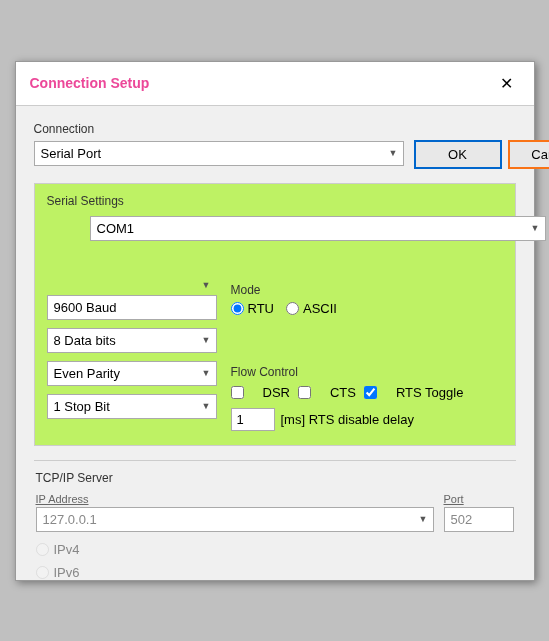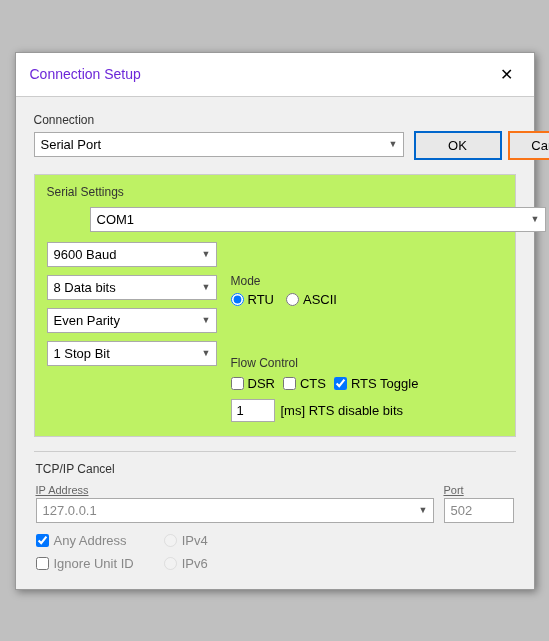--- a/index.html
+++ b/index.html
@@ -23,34 +23,34 @@
     .title-bar {
       background: #ffffff;
       border-bottom: 1px solid #ccc;
       padding: 10px 14px;
       display: flex;
       justify-content: space-between;
       align-items: center;
     }
     .title-bar-text {
       font-size: 14px;
-      font-weight: 400;
-      color: #6d28d9;
+      font-weight: 700;
+      color: #ec4899;
     }
     .close-btn {
       background: none;
       border: none;
       font-size: 16px;
       cursor: pointer;
       color: #000;
       padding: 2px 6px;
     }
 
     .content {
-      padding: 16px 18px 18px 18px;
+      padding: 16px 18px 0 18px;
     }
 
     .section-label {
       font-size: 12px;
       color: #333;
       margin-bottom: 5px;
     }
 
     select {
       background: #fff;
@@ -75,21 +75,21 @@
       transform: translateY(-50%);
       pointer-events: none;
       color: #555;
     }
     .select-wrapper select {
       padding-right: 22px;
     }
 
     .connection-select { width: 370px; }
     .serial-port-select { width: 390px; }
-    .baud-select { width: 170px; }
+    .baud-select { width: 170px; margin-top: 44px; }
     .databits-select { width: 170px; }
     .parity-select { width: 170px; }
     .stopbit-select { width: 170px; }
 
     .btn {
       border: 2px solid #f97316;
       background: #e8e8e8;
       padding: 5px 0;
       cursor: pointer;
       font-size: 13px;
@@ -169,21 +169,21 @@
       color: #333;
     }
     .check-row {
       display: flex;
       align-items: center;
       gap: 8px;
     }
     .check-item {
       display: flex;
       align-items: center;
-      gap: 4px;
+      gap: 19px;
       cursor: pointer;
     }
     .rts-delay-row {
       display: flex;
       align-items: center;
       gap: 6px;
       margin-top: 2px;
     }
     .rts-input {
       width: 44px;
@@ -356,58 +356,48 @@
                 <input type="checkbox" style="">
                 <span>CTS</span>
               </label>
               <label class="check-item">
                 <input type="checkbox" checked="" style="">
                 <span>RTS Toggle</span>
               </label>
             </div>
             <div class="rts-delay-row">
               <input type="text" class="rts-input" value="1" style="">
-              <span>[ms] RTS disable bits</span>
+              <span>[ms] RTS disable delay</span>
             </div>
           </div>
         </div>
       </div>
     </div>
 
     <hr class="divider">
 
     <div class="tcp-section">
-      <div class="tcp-label">TCP/IP Cancel</div>
+      <div class="tcp-label">TCP/IP Server</div>
 
       <div class="ip-port-row">
         <div class="ip-col">
           <div class="field-label">IP Address</div>
           <div class="select-wrapper" style="width:100%;">
             <select style="width:100%; color:#888;">
               <option>127.0.0.1</option>
             </select>
           </div>
         </div>
         <div class="port-col">
           <div class="field-label">Port</div>
           <input type="text" class="port-input" value="502" style="">
         </div>
       </div>
 
       <div class="options-row">
-        <div class="options-col">
-          <label class="check-item-disabled">
-            <input type="checkbox" checked="" style="">
-            <span>Any Address</span>
-          </label>
-          <label class="check-item-disabled">
-            <input type="checkbox" style="">
-            <span>Ignore Unit ID</span>
-          </label>
-        </div>
         <div class="options-col">
           <label class="radio-item-disabled">
             <input type="radio" name="ipver" disabled="" style="">
             <span>IPv4</span>
           </label>
           <label class="radio-item-disabled">
             <input type="radio" name="ipver" disabled="" style="">
             <span>IPv6</span>
           </label>
         </div>

